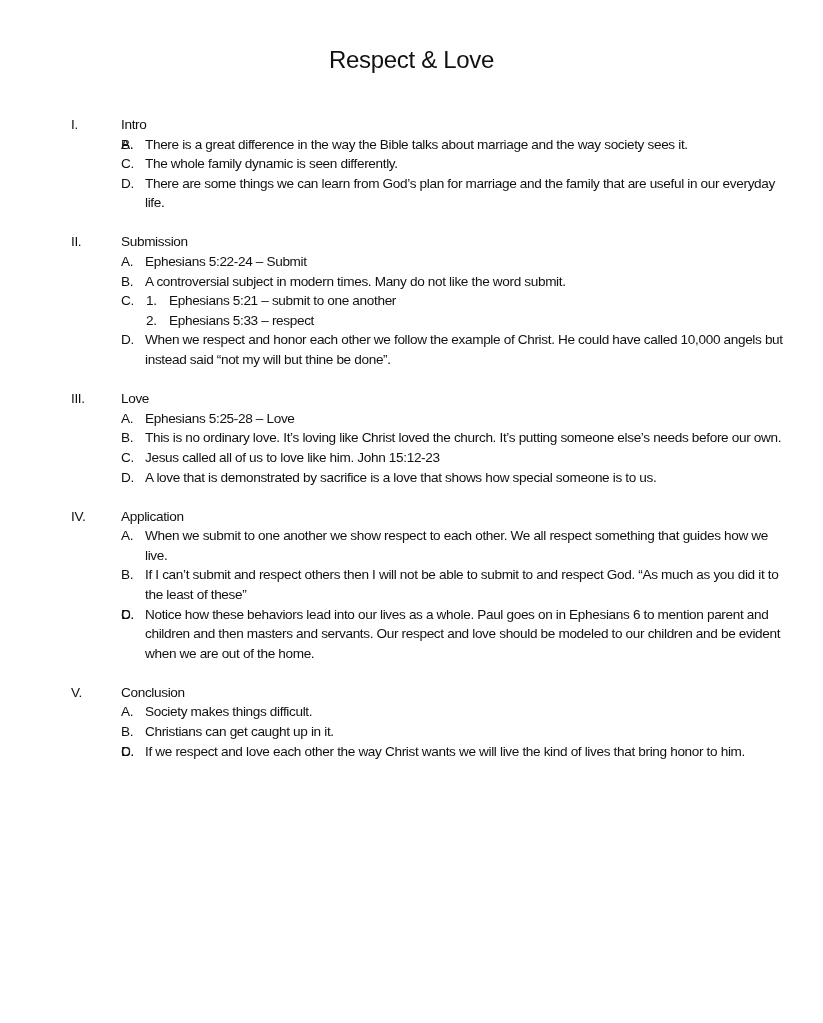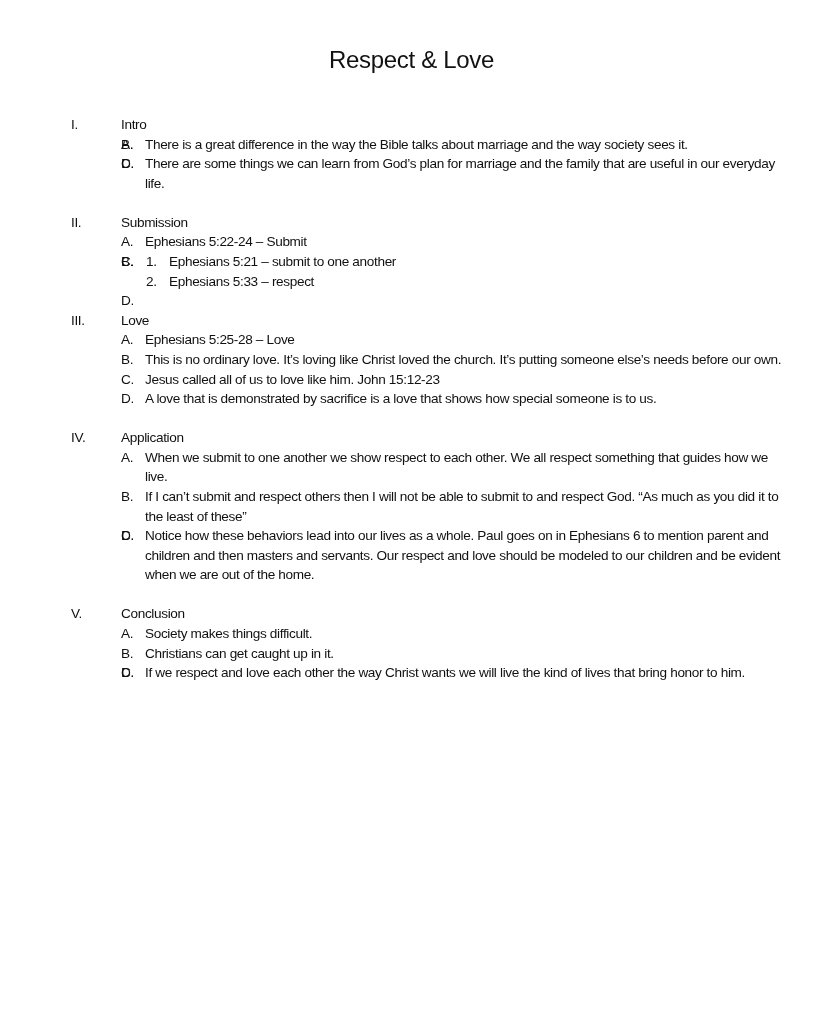--- a/index.html
+++ b/index.html
@@ -103,52 +103,55 @@
       </div>
       <div class="item">
         <span class="item-letter">A.</span>
       </div>
       <div class="item">
         <span class="item-letter">B.</span>
         <span>There is a great difference in the way the Bible talks about marriage and the way society sees it.</span>
       </div>
       <div class="item">
         <span class="item-letter">C.</span>
+        <span>The whole family dynamic is seen differently.</span>
       </div>
       <div class="item">
         <span class="item-letter">D.</span>
         <span>There are some things we can learn from God’s plan for marriage and the family that are useful in our everyday life.</span>
       </div>
     </div>
 
     <div class="section">
       <div class="sec-head">
         <span class="sec-num">II.</span>
         <span class="sec-label">Submission</span>
       </div>
       <div class="item">
         <span class="item-letter">A.</span>
         <span>Ephesians 5:22-24 – Submit</span>
       </div>
       <div class="item">
         <span class="item-letter">B.</span>
+        <span>A controversial subject in modern times. Many do not like the word submit.</span>
       </div>
       <div class="item">
         <span class="item-letter">C.</span>
       </div>
       <div class="subitem">
         <span class="subitem-num">1.</span>
         <span>Ephesians 5:21 – submit to one another</span>
       </div>
       <div class="subitem">
         <span class="subitem-num">2.</span>
         <span>Ephesians 5:33 – respect</span>
       </div>
       <div class="item">
         <span class="item-letter">D.</span>
+        <span>When we respect and honor each other we follow the example of Christ. He could have called 10,000 angels but instead said “not my will but thine be done”.</span>
       </div>
     </div>
 
     <div class="section">
       <div class="sec-head">
         <span class="sec-num">III.</span>
         <span class="sec-label">Love</span>
       </div>
       <div class="item">
         <span class="item-letter">A.</span>

